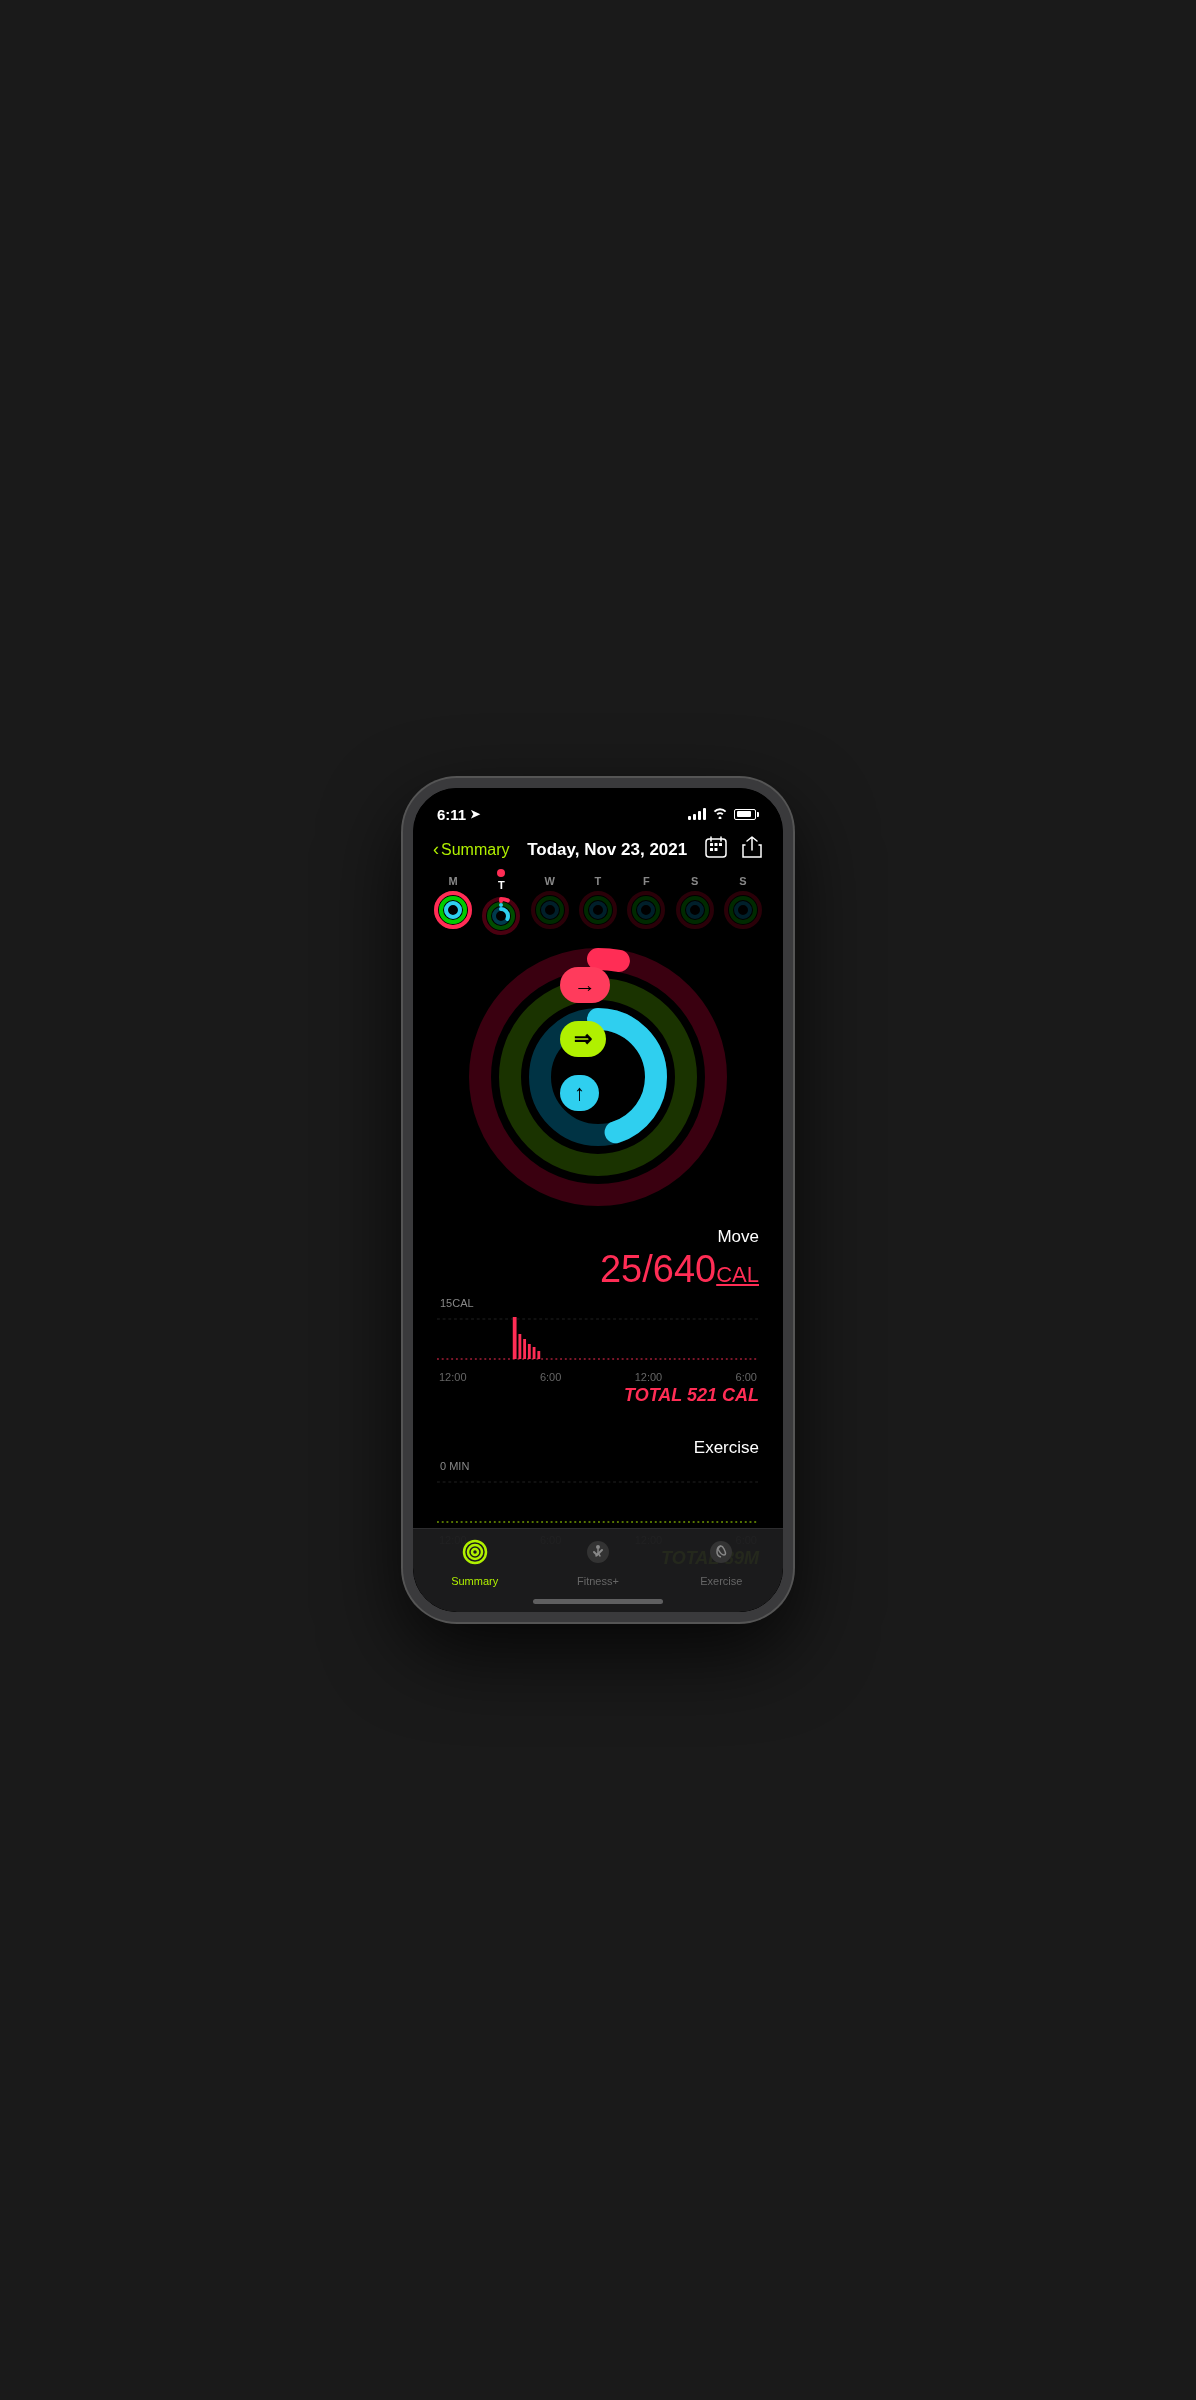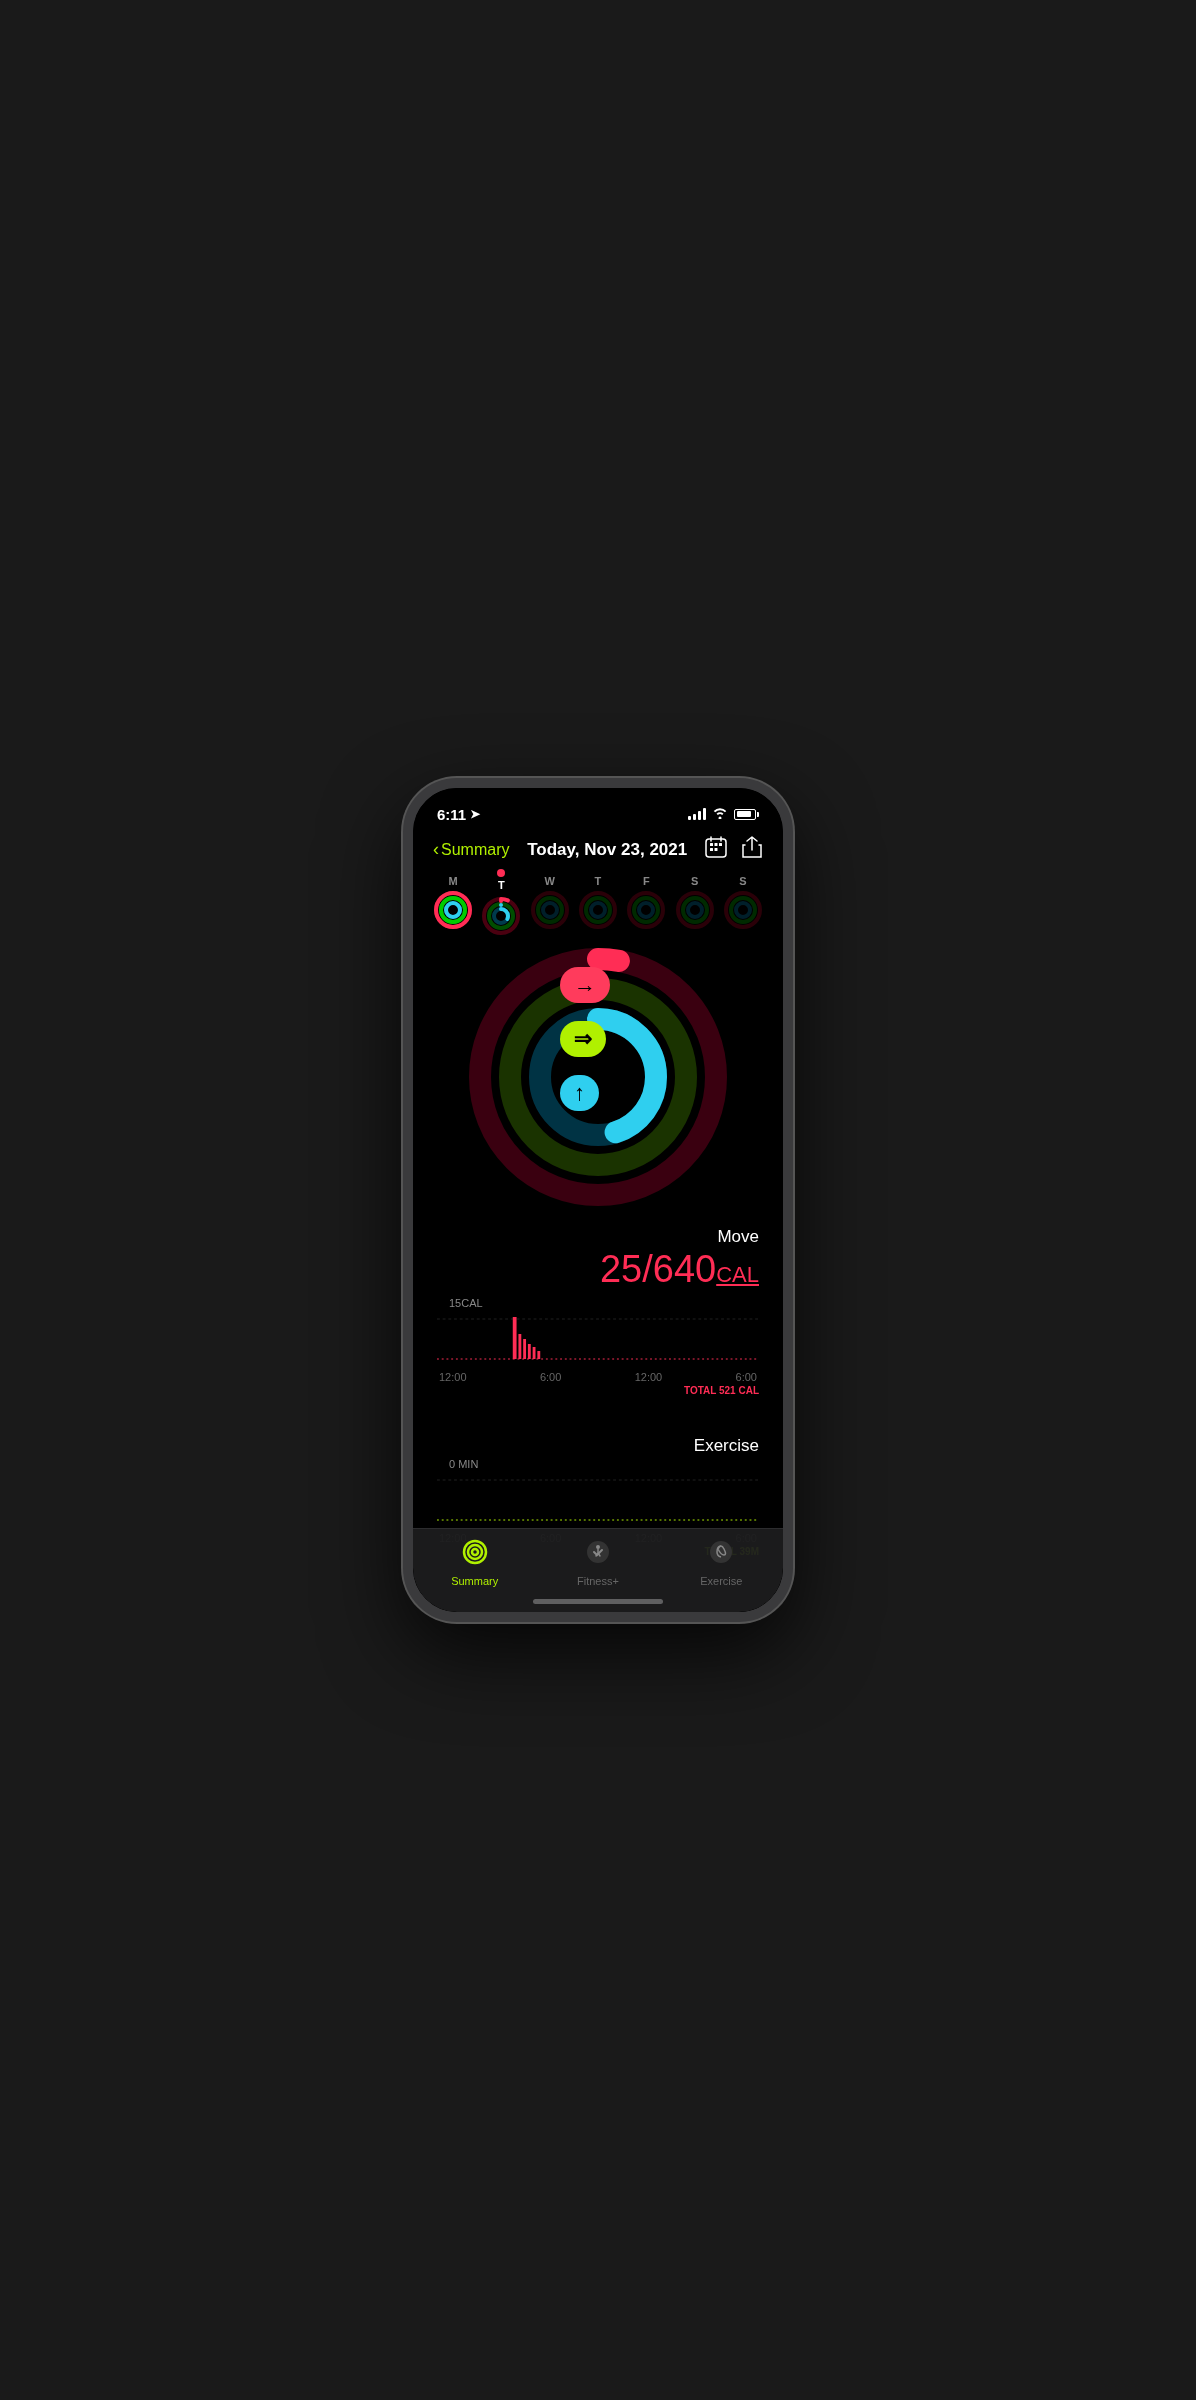--- a/index.html
+++ b/index.html
@@ -164,41 +164,42 @@
     .chart-area {
       position: relative;
       height: 70px;
       margin-bottom: 4px;
     }
     .chart-label-top {
       color: #888;
       font-size: 11px;
       position: absolute;
       top: 0;
-      left: 12px;
+      left: 3px;
     }
     .chart-canvas {
       width: 100%;
       height: 60px;
       margin-top: 12px;
     }
     .chart-time-row {
       display: flex;
       justify-content: space-between;
       padding: 0 2px;
       margin-bottom: 2px;
     }
     .chart-time {
       color: #666;
       font-size: 11px;
     }
     .total-label {
-      font-size: 10px;
+      font-size: 18px;
       font-weight: 600;
-      margin-bottom: 16px;
+      margin-bottom: 8px;
+      font-style: italic;
     }
     .total-move { color: #ff2d55; }
     .total-exercise { color: #b0f000; }
     
     .tab-bar {
       position: absolute;
       bottom: 0;
       left: 0;
       right: 0;
       height: 84px;

